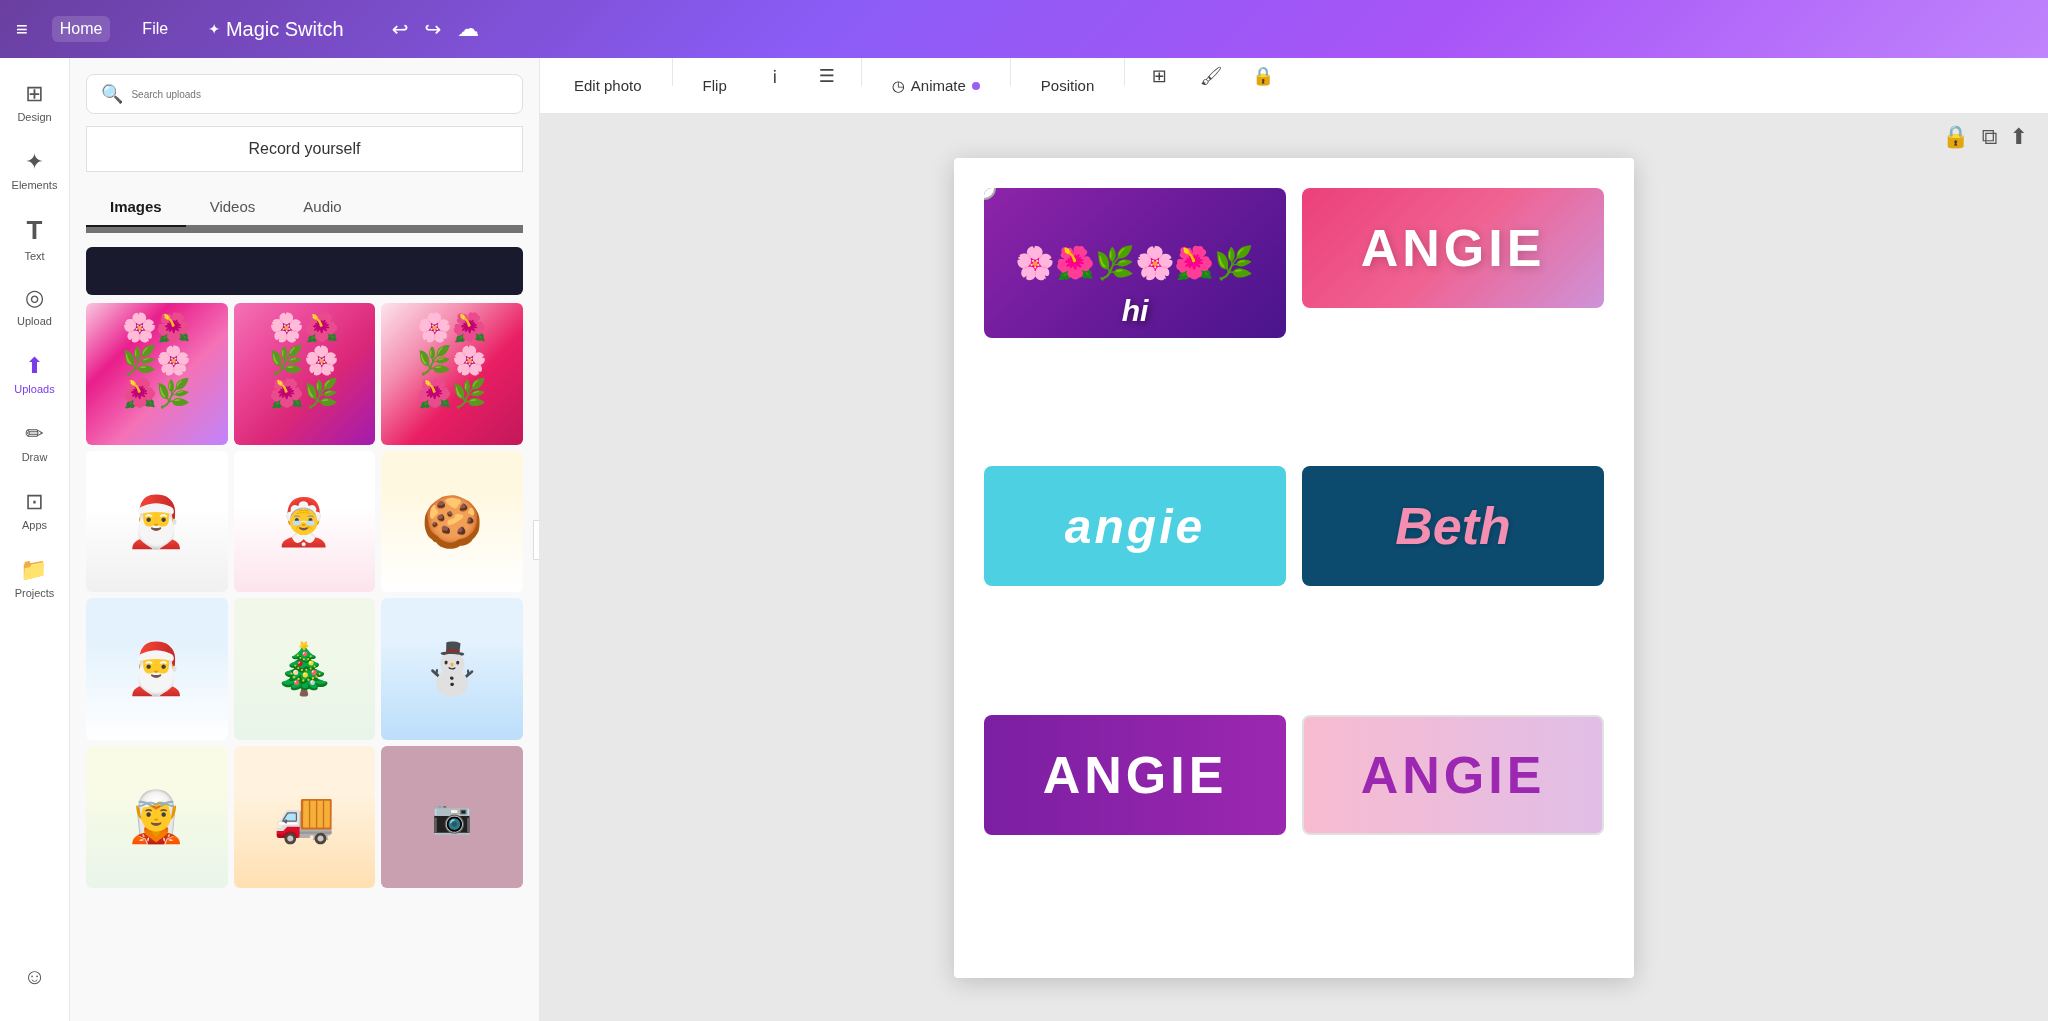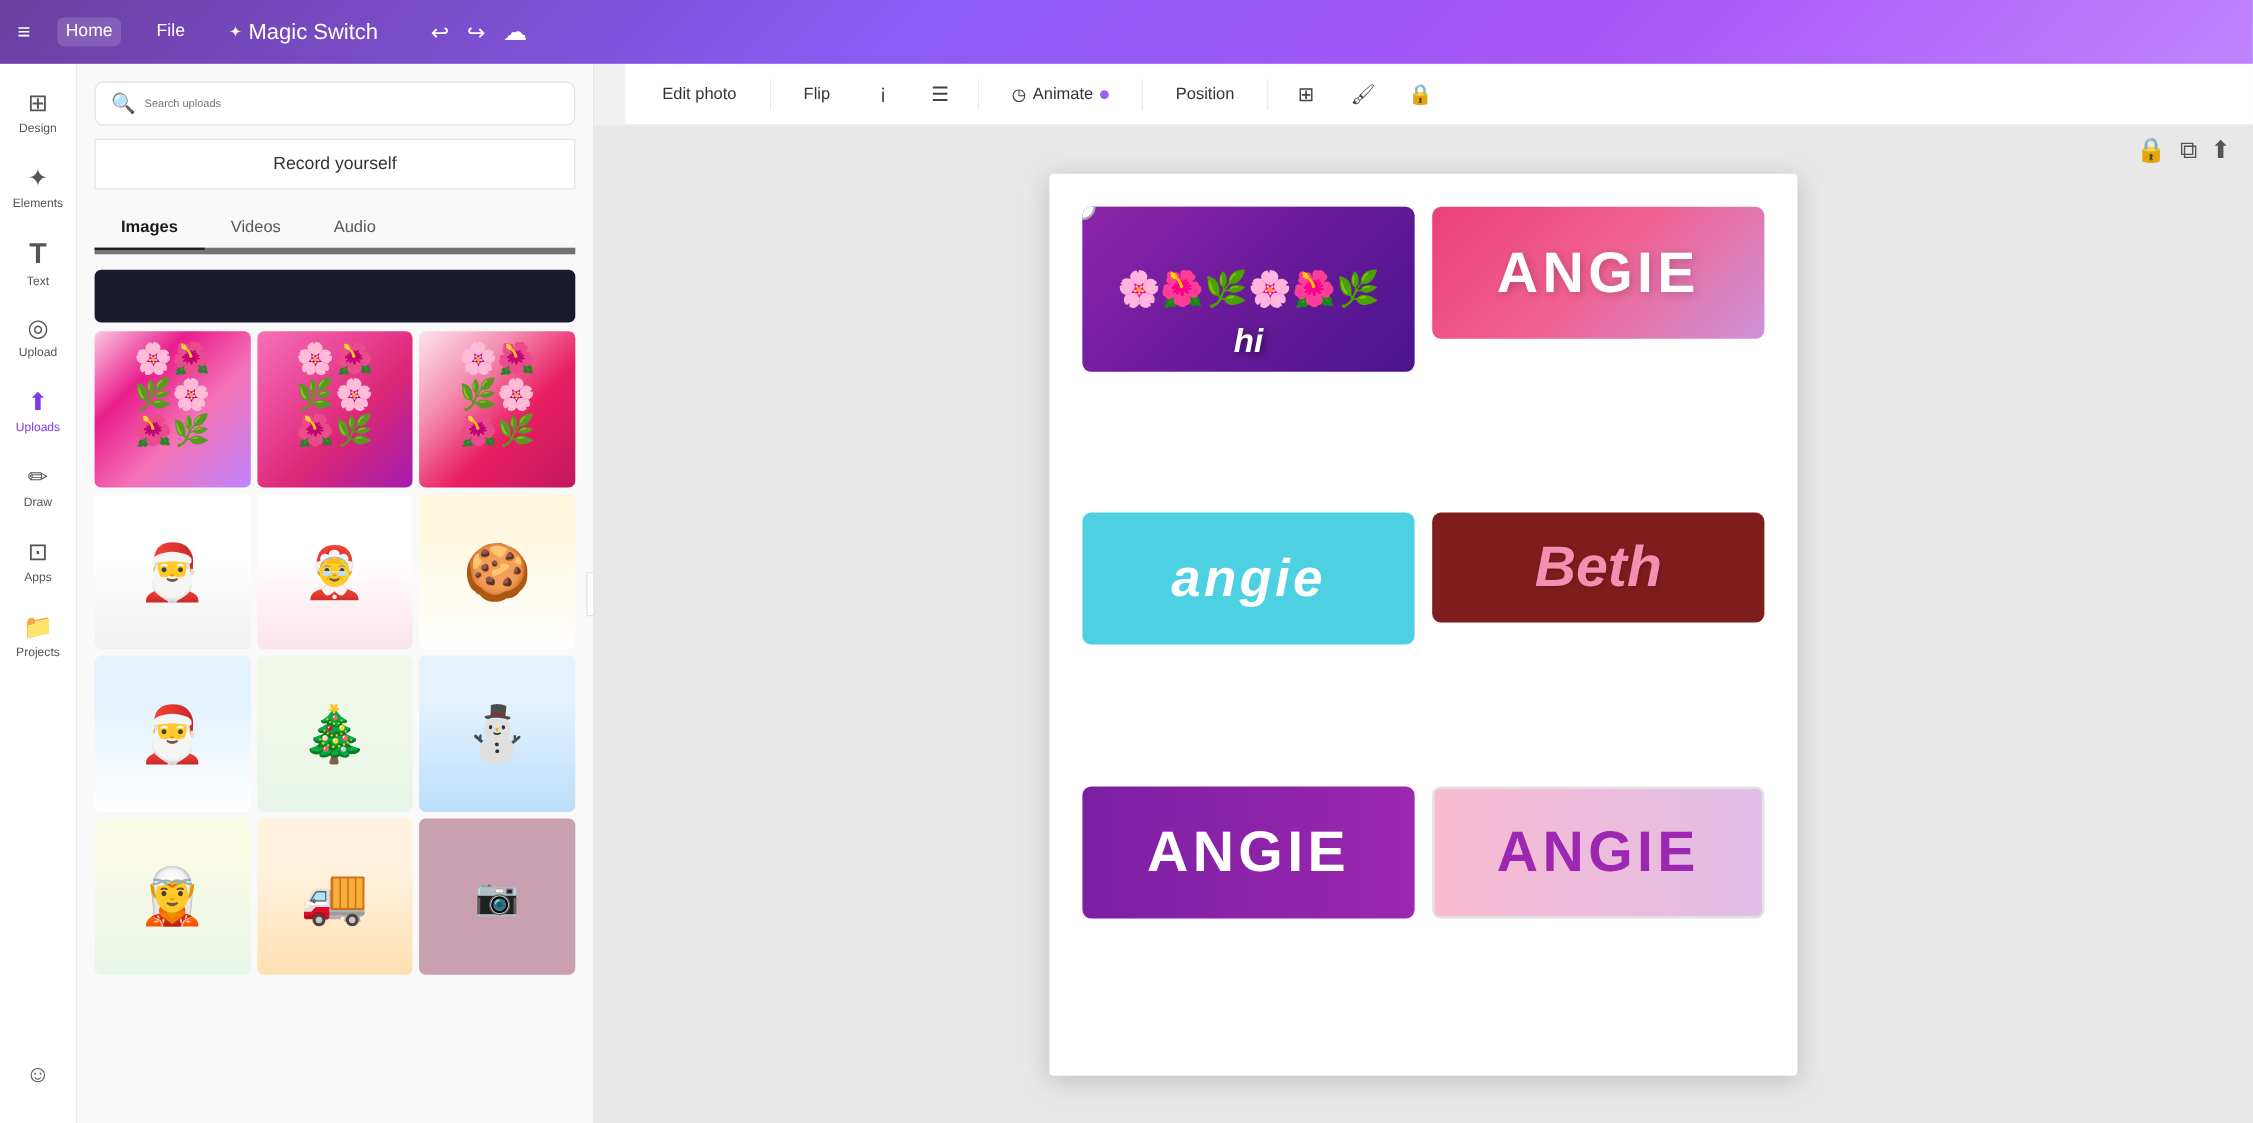--- a/index.html
+++ b/index.html
@@ -57,21 +57,21 @@
     .upload-btn .dots { font-size: 20px; letter-spacing: 2px; }
 
     .record-btn {
       display: flex; align-items: center; justify-content: center;
       background: white; border: 1px solid #e0e0e0; border-radius: 0;
       padding: 13px; font-size: 16px; font-weight: 500; color: #333;
       cursor: pointer; margin-bottom: 16px;
     }
 
     .tabs {
-      display: flex; gap: 0; margin-bottom: 14px; border-bottom: 6px solid #737373;
+      display: flex; gap: 0; margin-bottom: 14px; border-bottom: 8px solid #737373;
     }
     .tab {
       padding: 10px 24px; font-size: 15px; cursor: pointer; color: #555; font-weight: 500;
       border-bottom: 2px solid transparent; margin-bottom: -2px;
     }
     .tab.active { color: #1a1a1a; border-bottom-color: #1a1a1a; font-weight: 700; }
 
     .image-grid {
       display: grid; grid-template-columns: repeat(3, 1fr); gap: 6px;
     }
@@ -91,23 +91,23 @@
     .thumb-ginger { background: linear-gradient(180deg, #fff8e1 30%, #fff 100%); display: flex; align-items: center; justify-content: center; font-size: 50px; }
     .thumb-santa3 { background: linear-gradient(180deg, #e3f2fd 30%, #fff 100%); display: flex; align-items: center; justify-content: center; font-size: 50px; }
     .thumb-tree { background: linear-gradient(180deg, #f1f8e9 30%, #e8f5e9 100%); display: flex; align-items: center; justify-content: center; font-size: 50px; }
     .thumb-snowman { background: linear-gradient(180deg, #e3f2fd 30%, #bbdefb 100%); display: flex; align-items: center; justify-content: center; font-size: 50px; }
     .thumb-gnome { background: linear-gradient(180deg, #f9fbe7 30%, #e8f5e9 100%); display: flex; align-items: center; justify-content: center; font-size: 50px; }
     .thumb-truck { background: linear-gradient(180deg, #fff3e0 30%, #ffe0b2 100%); display: flex; align-items: center; justify-content: center; font-size: 50px; }
     .thumb-photo { background: #c8a0b0; display: flex; align-items: center; justify-content: center; font-size: 32px; }
 
     
     #toolbar {
-      position: absolute; top: 58px; left: 568px; right: 0; height: 56px;
+      position: absolute; top: 58px; left: 540px; right: 0; height: 56px;
       background: white; border-bottom: 1px solid #e5e7eb;
-      display: flex; align-items: center; padding: 0 20px; gap: 16px;
+      display: flex; padding: 0 20px; gap: 16px;
     }
     .toolbar-btn {
       display: flex; align-items: center; gap: 6px; padding: 7px 14px;
       border-radius: 8px; cursor: pointer; font-size: 15px; color: #333;
       font-weight: 500; border: none; background: none;
     }
     .toolbar-sep { width: 1px; height: 28px; background: #e5e7eb; }
     .toolbar-icon-btn {
       width: 36px; height: 36px; border-radius: 8px; display: flex; align-items: center;
       justify-content: center; cursor: pointer; font-size: 18px; color: #444;
@@ -148,22 +148,22 @@
     .card-angie-teal {
       background: #4dd0e1;
       height: 120px;
     }
     .card-angie-teal span {
       font-size: 48px; font-weight: 900; color: white; letter-spacing: 3px;
       font-style: italic;
     }
 
     .card-beth-teal {
-      background: #7f1d1d;
-      height: 100px;
+      background: #0c4a6e;
+      height: 120px;
     }
     .card-beth-teal span {
       font-size: 52px; font-weight: 700; color: #f48fb1; font-style: italic;
       text-shadow: 1px 1px 4px rgba(0,0,0,0.2);
     }
 
     .card-angie-purple {
       background: linear-gradient(90deg, #7b1fa2, #9c27b0);
       height: 120px;
     }

